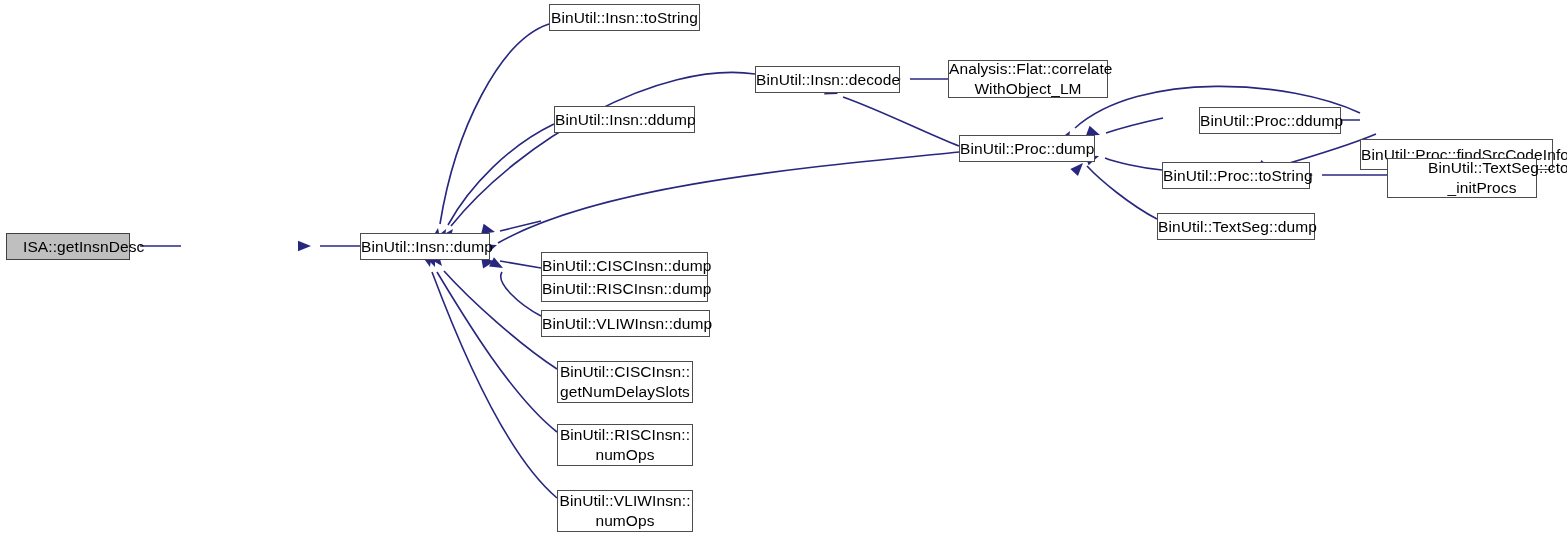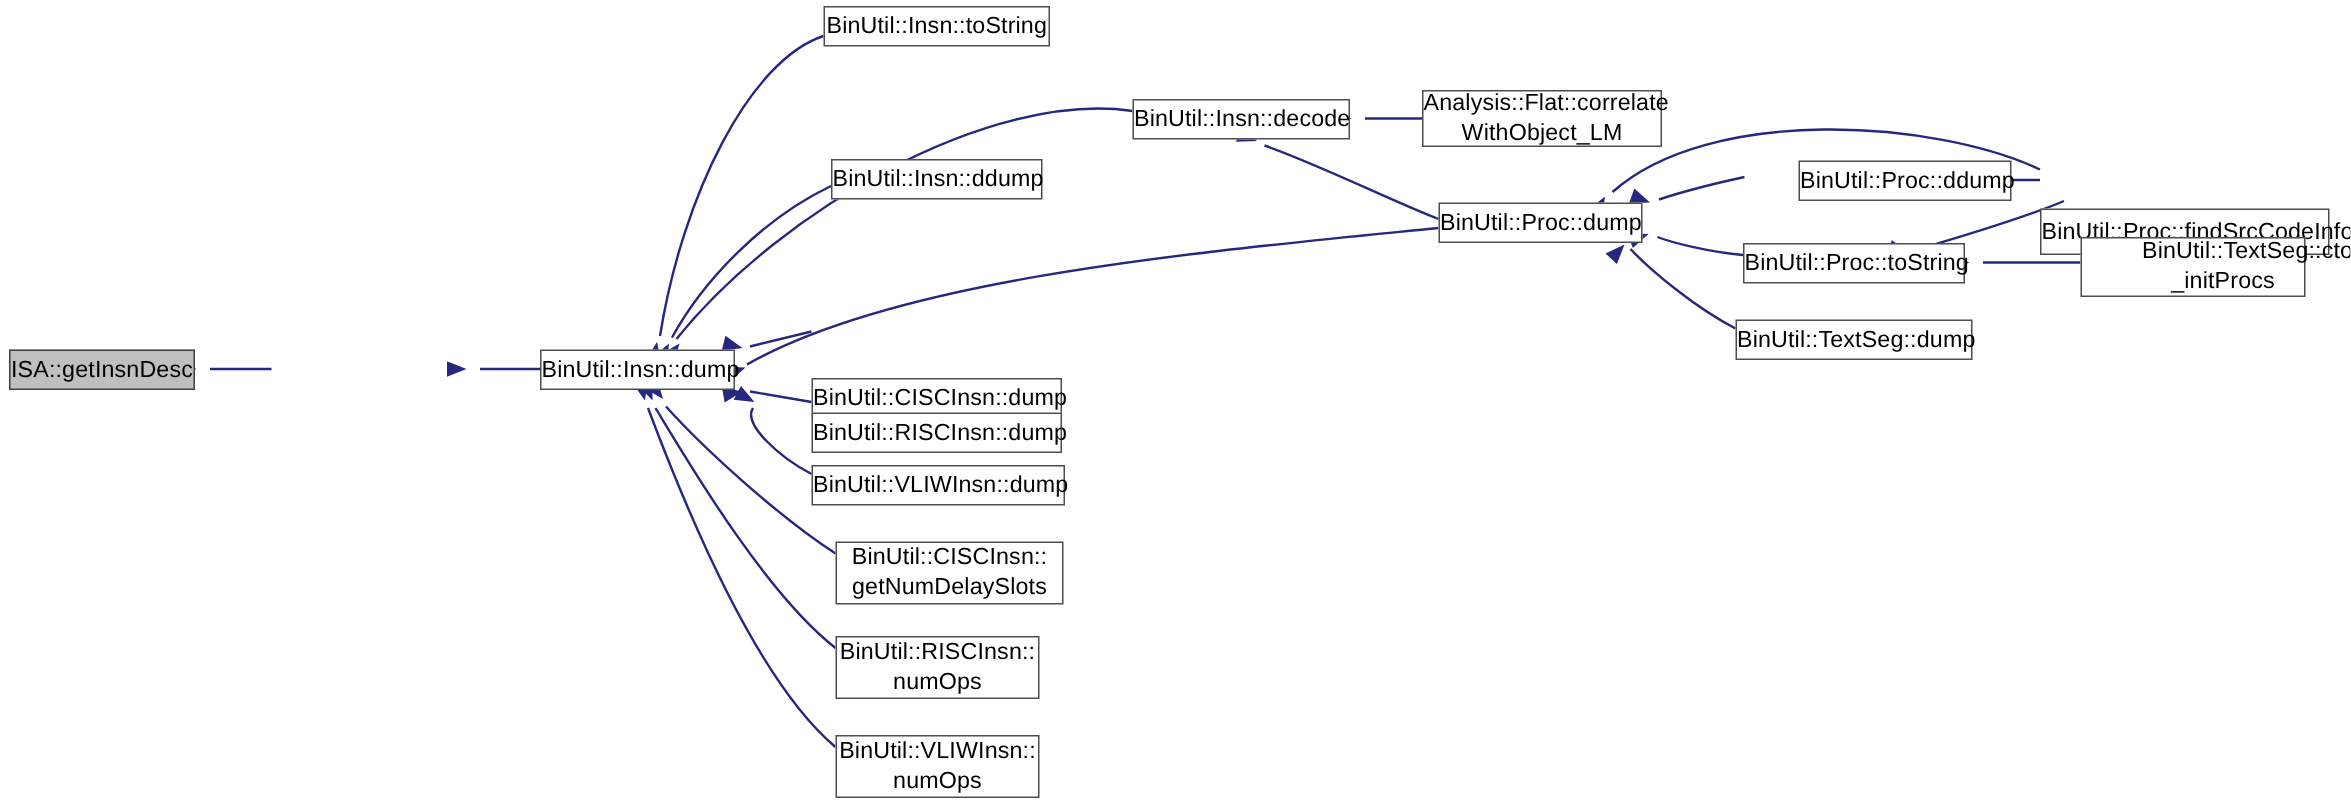--- a/index.html
+++ b/index.html
@@ -107,28 +107,28 @@
       <polygon points="0,0 13,5.2 13,-5.2" class="edge-head" fill="#27277f" transform="translate(497,245) rotate(160)"></polygon>
       <polygon points="0,0 13,5.2 13,-5.2" class="edge-head" fill="#27277f" transform="translate(1100,135) rotate(200)"></polygon>
       <polygon points="0,0 13,5.2 13,-5.2" class="edge-head" fill="#27277f" transform="translate(1099,156) rotate(160)"></polygon>
       <polygon points="0,0 13,5.2 13,-5.2" class="edge-head" fill="#27277f" transform="translate(1083,163) rotate(133)"></polygon>
       <polygon points="0,0 13,5.2 13,-5.2" class="edge-head" fill="#27277f" transform="translate(1070,131) rotate(120)"></polygon>
       <polygon points="0,0 13,5.2 13,-5.2" class="edge-head" fill="#27277f" transform="translate(1307,120) rotate(180)"></polygon>
       <polygon points="0,0 13,5.2 13,-5.2" class="edge-head" fill="#27277f" transform="translate(1272,169) rotate(198)"></polygon>
       <polygon points="0,0 13,5.2 13,-5.2" class="edge-head" fill="#27277f" transform="translate(1313,175) rotate(180)"></polygon>
     </svg>
   <div id="node-layer">
-      <div class="node highlight" style="left: 6px; top: 233px; width: 124px; height: 27px;"><span class="node-label">ISA::getInsnDesc</span></div>
+      <div class="node highlight" style="left: 6px; top: 233px; width: 124px; height: 27px; padding-left: 16px;"><span class="node-label">ISA::getInsnDesc</span></div>
       <div class="node" style="left: 549px; top: 4px; width: 151px; height: 27px;"><span class="node-label">BinUtil::Insn::toString</span></div>
       <div class="node" style="left: 360px; top: 233px; width: 130px; height: 27px;"><span class="node-label">BinUtil::Insn::dump</span></div>
       <div class="node" style="left: 554px; top: 106px; width: 141px; height: 27px;"><span class="node-label">BinUtil::Insn::ddump</span></div>
       <div class="node" style="left: 541px; top: 208px; width: 167px; height: 27px; margin-top: 44px;"><span class="node-label">BinUtil::CISCInsn::dump</span></div>
       <div class="node" style="left: 541px; top: 259px; width: 167px; height: 27px; margin-top: 16px;"><span class="node-label">BinUtil::RISCInsn::dump</span></div>
       <div class="node" style="left: 541px; top: 310px; width: 169px; height: 27px;"><span class="node-label">BinUtil::VLIWInsn::dump</span></div>
-      <div class="node" style="left: 557px; top: 361px; width: 152px; height: 42px;"><span class="node-label">BinUtil::CISCInsn::
+      <div class="node" style="left: 557px; top: 361px; width: 136px; height: 42px;"><span class="node-label">BinUtil::CISCInsn::
 getNumDelaySlots</span></div>
       <div class="node" style="left: 557px; top: 424px; width: 136px; height: 42px;"><span class="node-label">BinUtil::RISCInsn::
 numOps</span></div>
       <div class="node" style="left: 557px; top: 490px; width: 136px; height: 42px;"><span class="node-label">BinUtil::VLIWInsn::
 numOps</span></div>
       <div class="node" style="left: 755px; top: 66px; width: 145px; height: 27px;"><span class="node-label">BinUtil::Insn::decode</span></div>
       <div class="node" style="left: 948px; top: 60px; width: 160px; height: 38px;"><span class="node-label">Analysis::Flat::correlate
 WithObject_LM</span></div>
       <div class="node" style="left: 959px; top: 135px; width: 136px; height: 27px;"><span class="node-label">BinUtil::Proc::dump</span></div>
       <div class="node" style="left: 1163px; top: 107px; width: 142px; height: 27px; margin-left: 36px;"><span class="node-label">BinUtil::Proc::ddump</span></div>

